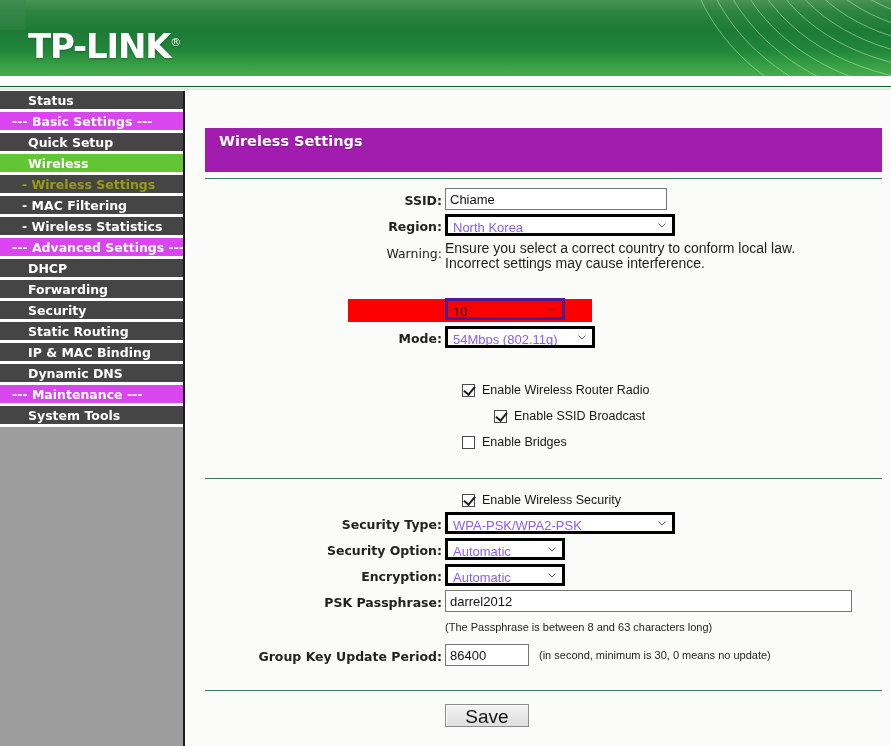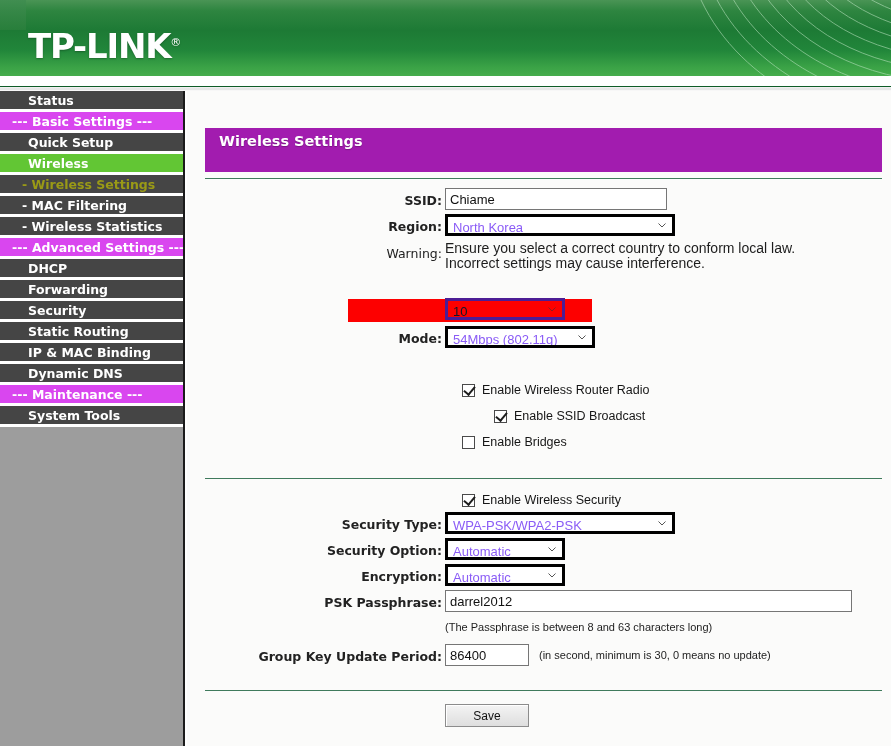--- a/index.html
+++ b/index.html
@@ -246,21 +246,21 @@
     font-family: Liberation Sans, sans-serif;
   }
 
   .savebtn {
     position: absolute;
     left: 258px; top: 613px;
     width: 84px; height: 23px;
     background: linear-gradient(to bottom, #f4f4f4, #dedede);
     border: 1px solid #8c8c8c;
     box-shadow: inset 1px 1px 0 #ffffff;
-    font-size: 12px;
+    font-size: 19px;
     color: #111111;
     font-family: "Liberation Sans", sans-serif;
     cursor: pointer;
   }
 </style>
 </head>
 <body>
 
 <div class="header">
   <div class="header-notch"></div>

